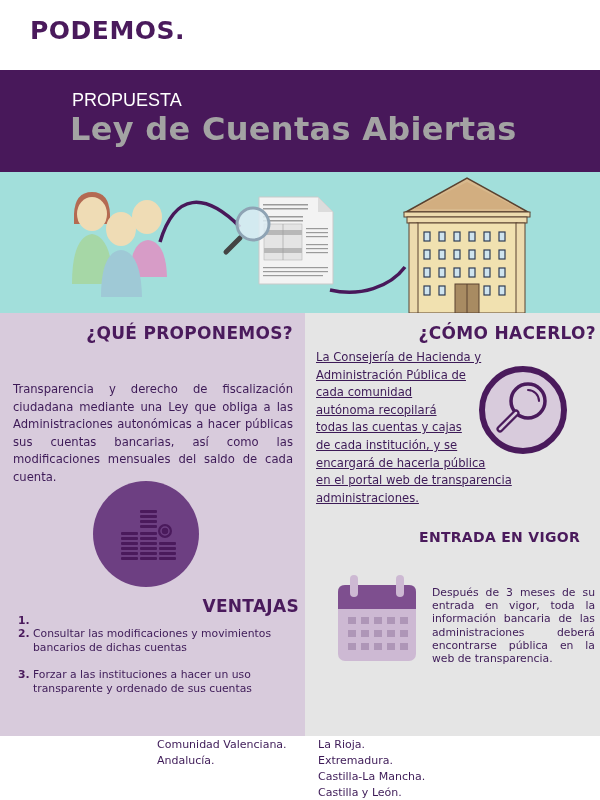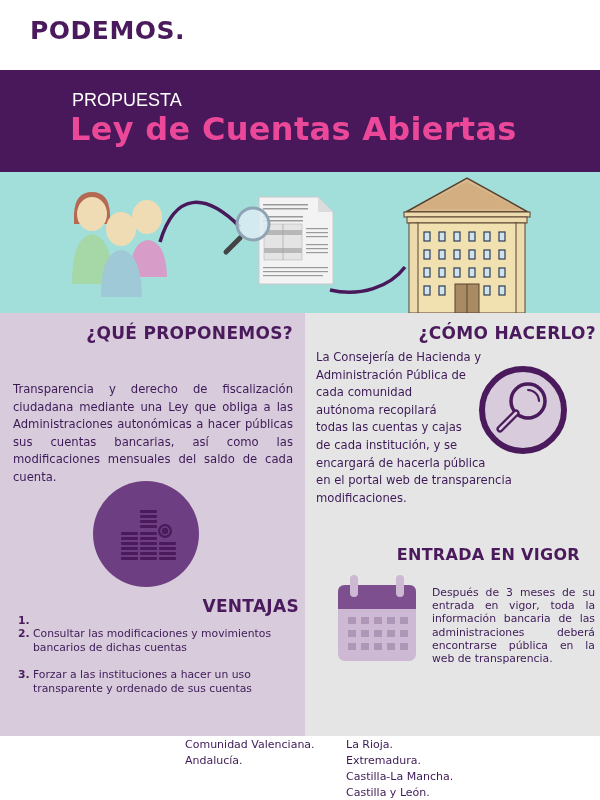--- a/index.html
+++ b/index.html
@@ -16,21 +16,21 @@
     position: absolute; left: 0; top: 70px; width: 600px; height: 102px;
     background: #48185a;
   }
   .hero .kicker {
     position: absolute; left: 72px; top: 12px;
     font-family: "Liberation Sans", sans-serif; font-size: 18px; color: #ffffff; margin-top: 8px;
   }
   .hero .title {
     position: absolute; left: 70px; top: 40px;
     font-family: "DejaVu Sans", sans-serif; font-weight: bold;
-    font-size: 32px; color: #ec4899; letter-spacing: 0.3px;
+    font-size: 32px; color: #a3a3a3; letter-spacing: 0.3px;
   }
 
   .illustration {
     position: absolute; left: 0; top: 172px; width: 600px; height: 141px;
     background: #a2dfdb;
   }
   .illustration svg { position: absolute; left: 0; top: 0; }
 
   .left-col {
     position: absolute; left: 0; top: 313px; width: 305px; height: 423px;
@@ -55,21 +55,21 @@
 
   .ventajas-list { position: absolute; left: 18px; top: 301px; width: 282px; list-style: none; }
   .ventajas-list li {
     position: relative; padding-left: 15px; font-size: 10.8px; line-height: 14px;
     margin-bottom: 13px; color: #3d1a57;
   }
   .ventajas-list li .num { position: absolute; left: 0; top: 0; font-weight: bold; color: #4a1a5c; }
 
   .regions {
     position: absolute; top: 737px; font-family: "DejaVu Sans", sans-serif;
-    font-size: 11px; line-height: 16px; color: #3d1a57; margin-left: 28px;
+    font-size: 11px; line-height: 16px; color: #3d1a57;
   }
   .regions div { white-space: nowrap; }
 </style>
 </head>
 <body>
 
 <div class="logo">PODEMOS.</div>
 
 <div class="hero">
   <div class="kicker">PROPUESTA</div>
@@ -213,41 +213,41 @@
     <li>
       <span class="num">3.</span>
       <span>Forzar a las instituciones a hacer un uso transparente y ordenado de sus cuentas</span>
     </li>
   </ul>
 </div>
 
 <div class="right-col">
   <div class="section-heading" style="right:12px; top:10px; font-size:17px;">¿CÓMO HACERLO?</div>
 
-  <div class="body-text" style="left:11px; top:36px; width:280px; line-height:17.6px;">
+  <div class="body-text" style="left:11px; top:36px; width:280px; line-height:17.6px;text-decoration:underline;">
     <div>La Consejería de Hacienda y</div>
     <div>Administración Pública de</div>
     <div>cada comunidad</div>
     <div>autónoma recopilará</div>
     <div>todas las cuentas y cajas</div>
     <div>de cada institución, y se</div>
     <div>encargará de hacerla pública</div>
     <div>en el portal web de transparencia</div>
-    <div>modificaciones.</div>
+    <div>administraciones.</div>
   </div>
 
   <svg style="position:absolute; left:173px; top:52px;" width="90" height="90" viewBox="0 0 90 90">
     <circle cx="45" cy="45" r="41" fill="#d8cbdc" stroke="#4a1a5c" stroke-width="6"></circle>
     <circle cx="50" cy="36" r="17" fill="none" stroke="#4a1a5c" stroke-width="3.5"></circle>
     <path d="M50 25 A 11 11 0 0 1 61 36" fill="none" stroke="#4a1a5c" stroke-width="2" stroke-linecap="round"></path>
     <line x1="38" y1="48" x2="22" y2="64" stroke="#4a1a5c" stroke-width="7" stroke-linecap="round"></line>
     <line x1="38" y1="48" x2="22" y2="64" stroke="#d8cbdc" stroke-width="2.5" stroke-linecap="round"></line>
   </svg>
 
-  <div class="section-heading" style="right:28px; top:232px; font-size:16px;">ENTRADA EN VIGOR</div>
+  <div class="section-heading" style="right:28px; top:216px; font-size:14px;">ENTRADA EN VIGOR</div>
 
   <svg style="position:absolute; left:33px; top:262px;" width="78" height="88" viewBox="0 0 78 88">
     <rect x="0" y="10" width="78" height="76" rx="7" fill="#cdb9d3"></rect>
     <path d="M0 17 Q 0 10 7 10 L71 10 Q 78 10 78 17 L78 34 L0 34 Z" fill="#7e4f8f"></path>
     <rect x="12" y="0" width="8" height="22" rx="4" fill="#cdb9d3"></rect>
     <rect x="58" y="0" width="8" height="22" rx="4" fill="#cdb9d3"></rect>
     <g fill="#ae96b7">
       <rect x="10" y="42" width="8" height="7"></rect>
         <rect x="23" y="42" width="8" height="7"></rect>
         <rect x="36" y="42" width="8" height="7"></rect>

